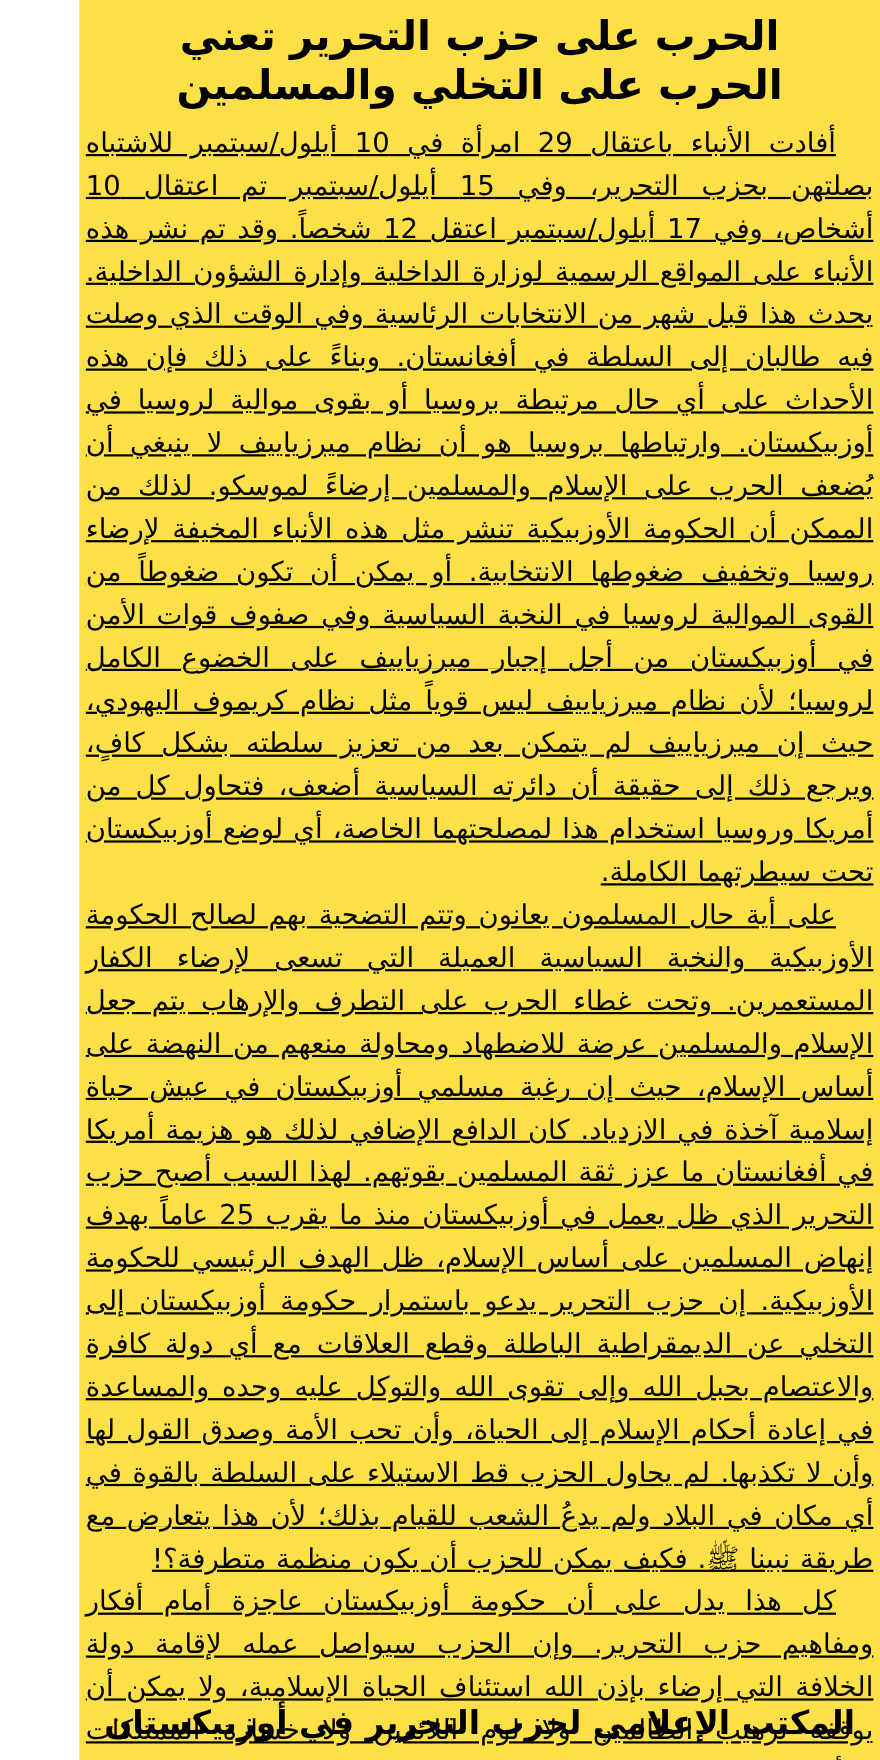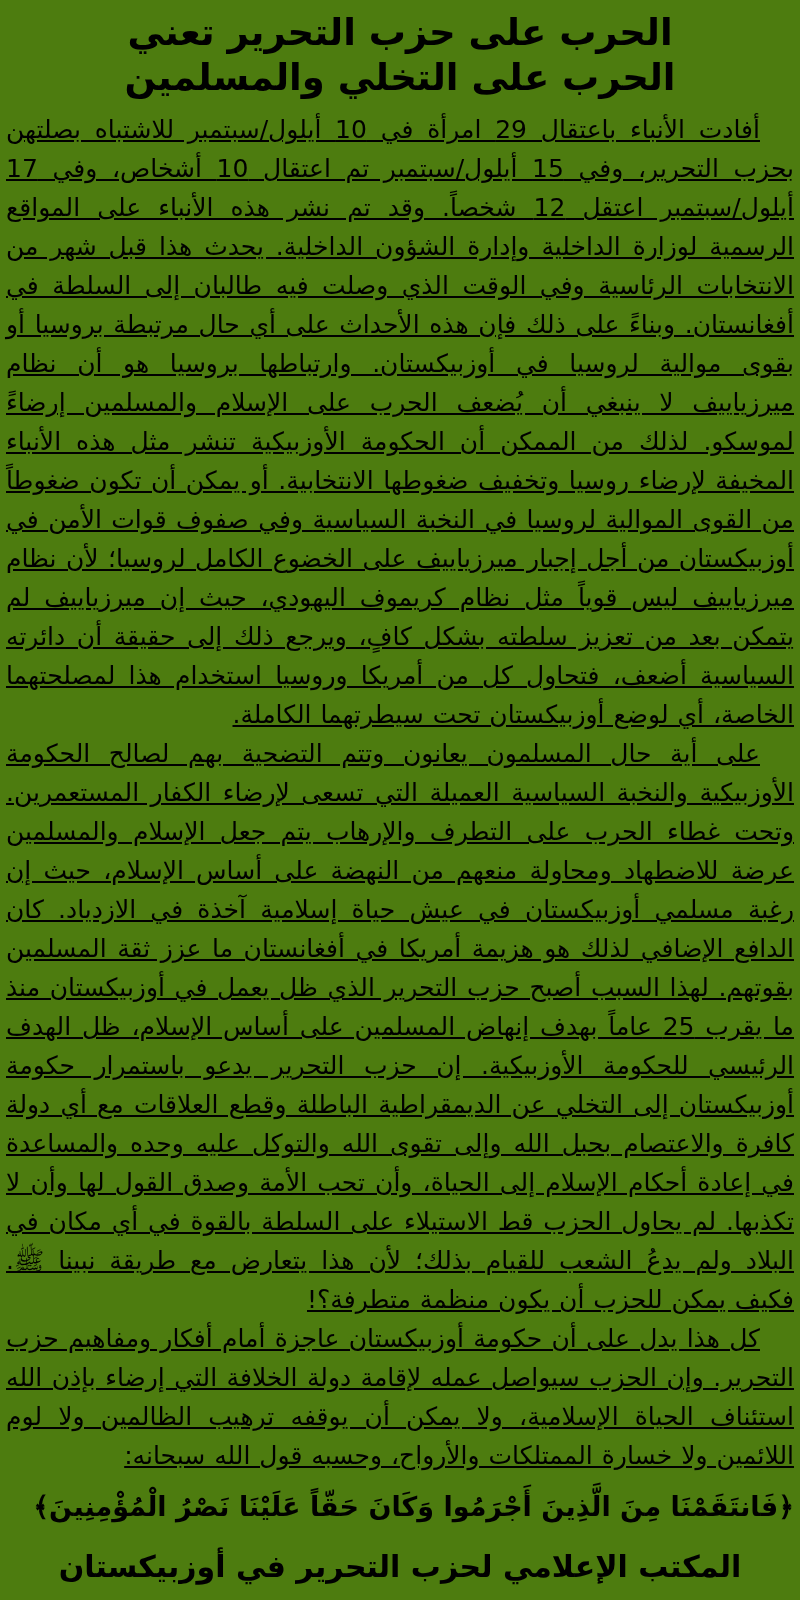--- a/index.html
+++ b/index.html
@@ -2,24 +2,24 @@
 <html lang="ar" dir="rtl"><head>
 <meta charset="utf-8">
 <style>
   html, body {
     margin: 0;
     padding: 0;
     background: #ffffff;
   }
   .page {
     position: relative;
-    width: 800px;
+    width: 728px;
     height: 1600px;
     margin: 0;
-    background: #4d7c0f;
+    background: #fde047;
     color: #000000;
     direction: rtl;
     overflow: hidden;
     font-family: "DejaVu Sans", sans-serif;
     box-sizing: border-box;
     padding: 8px 6px 16px 6px;
   }
   .title {
     margin: 2px 0 10px 0;
     text-align: center;

